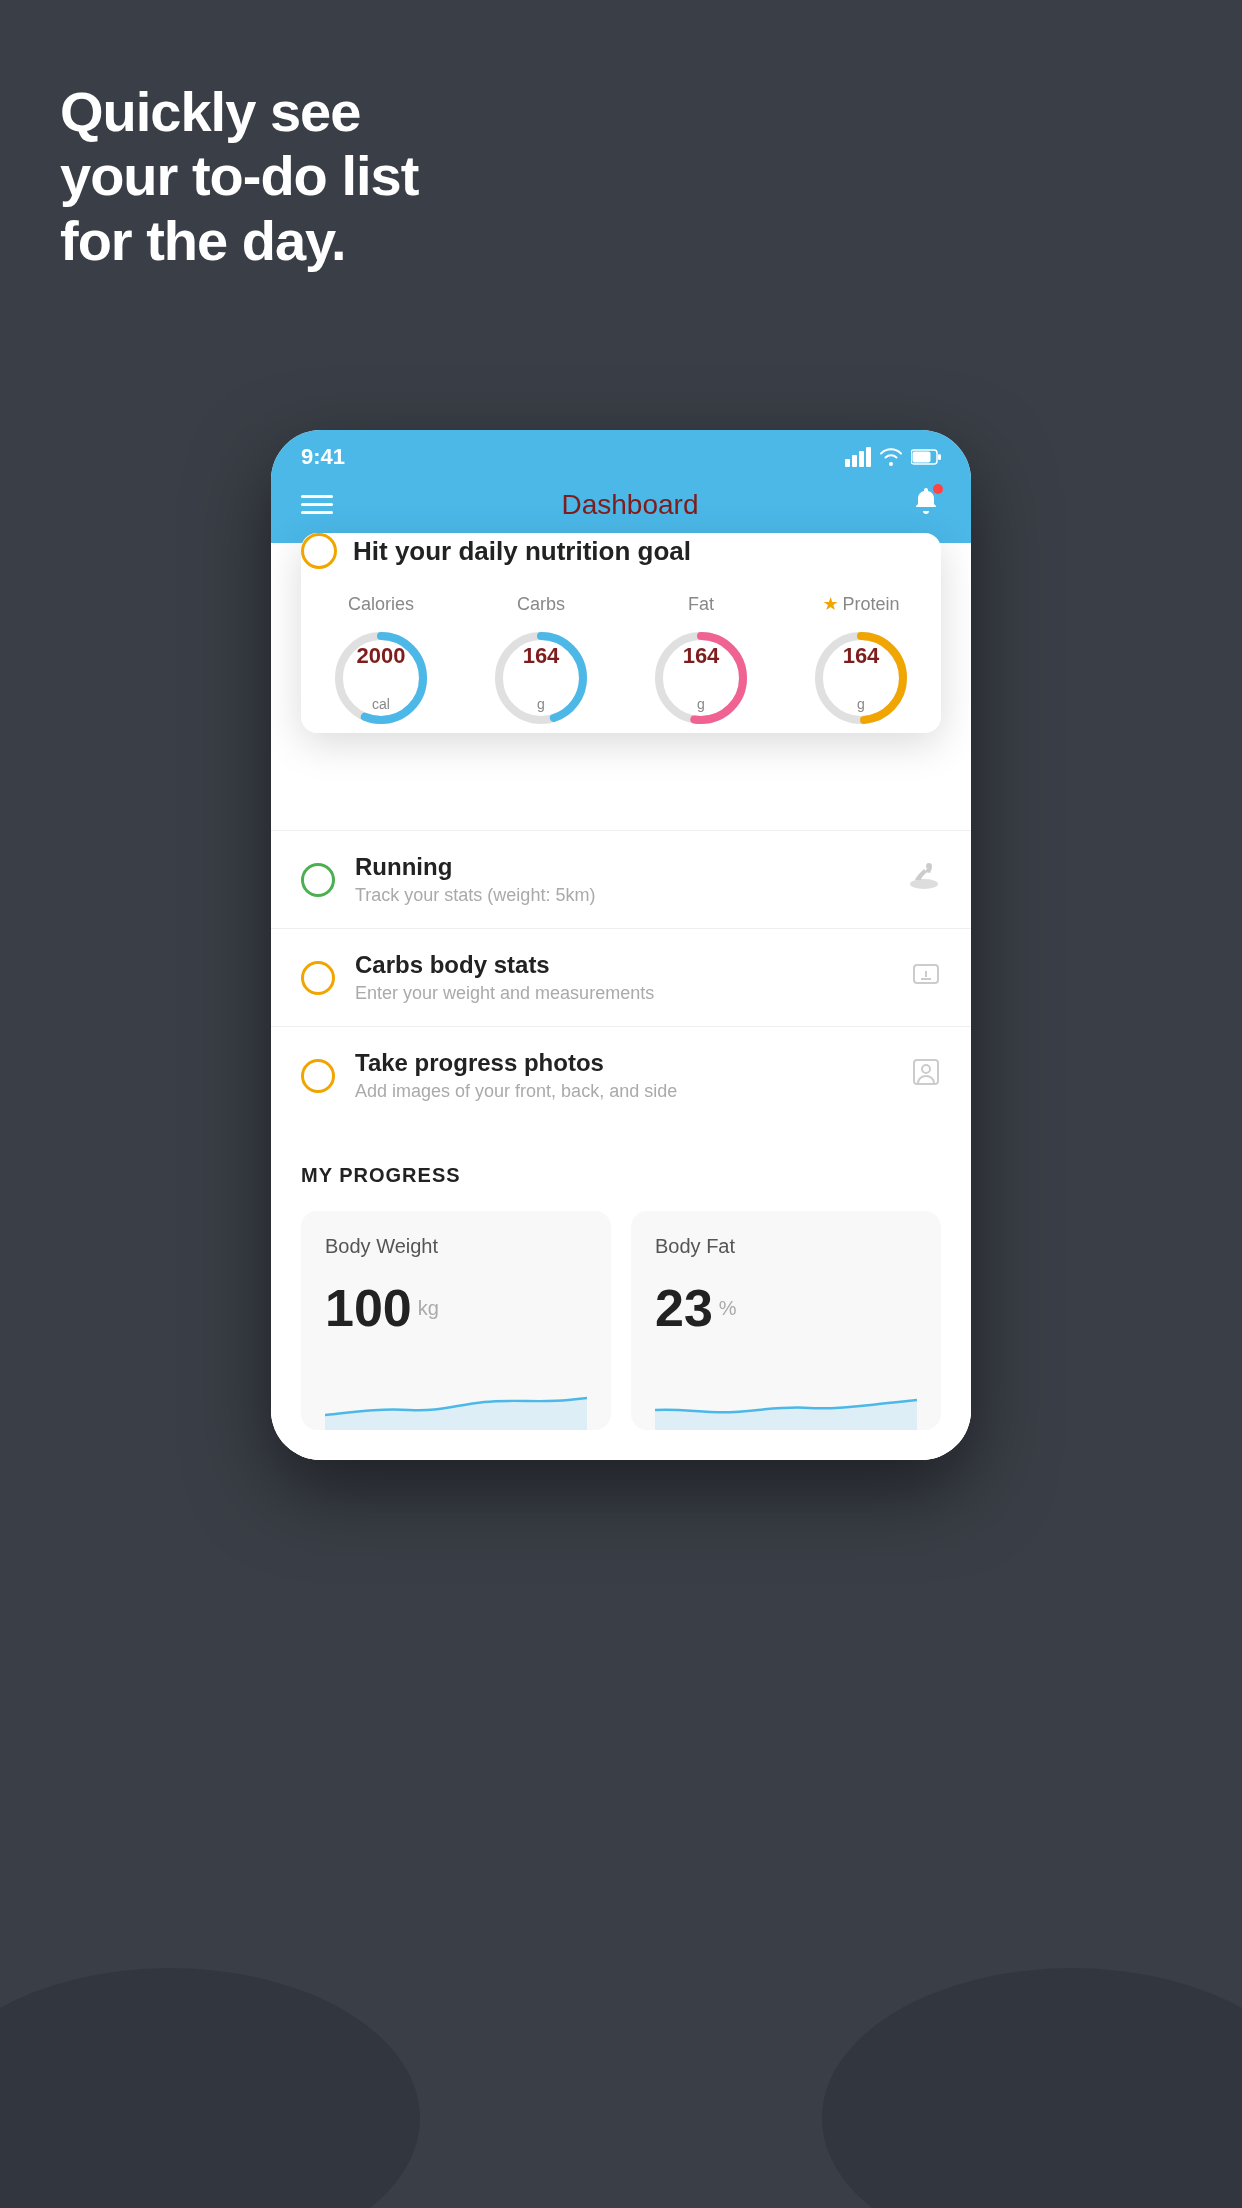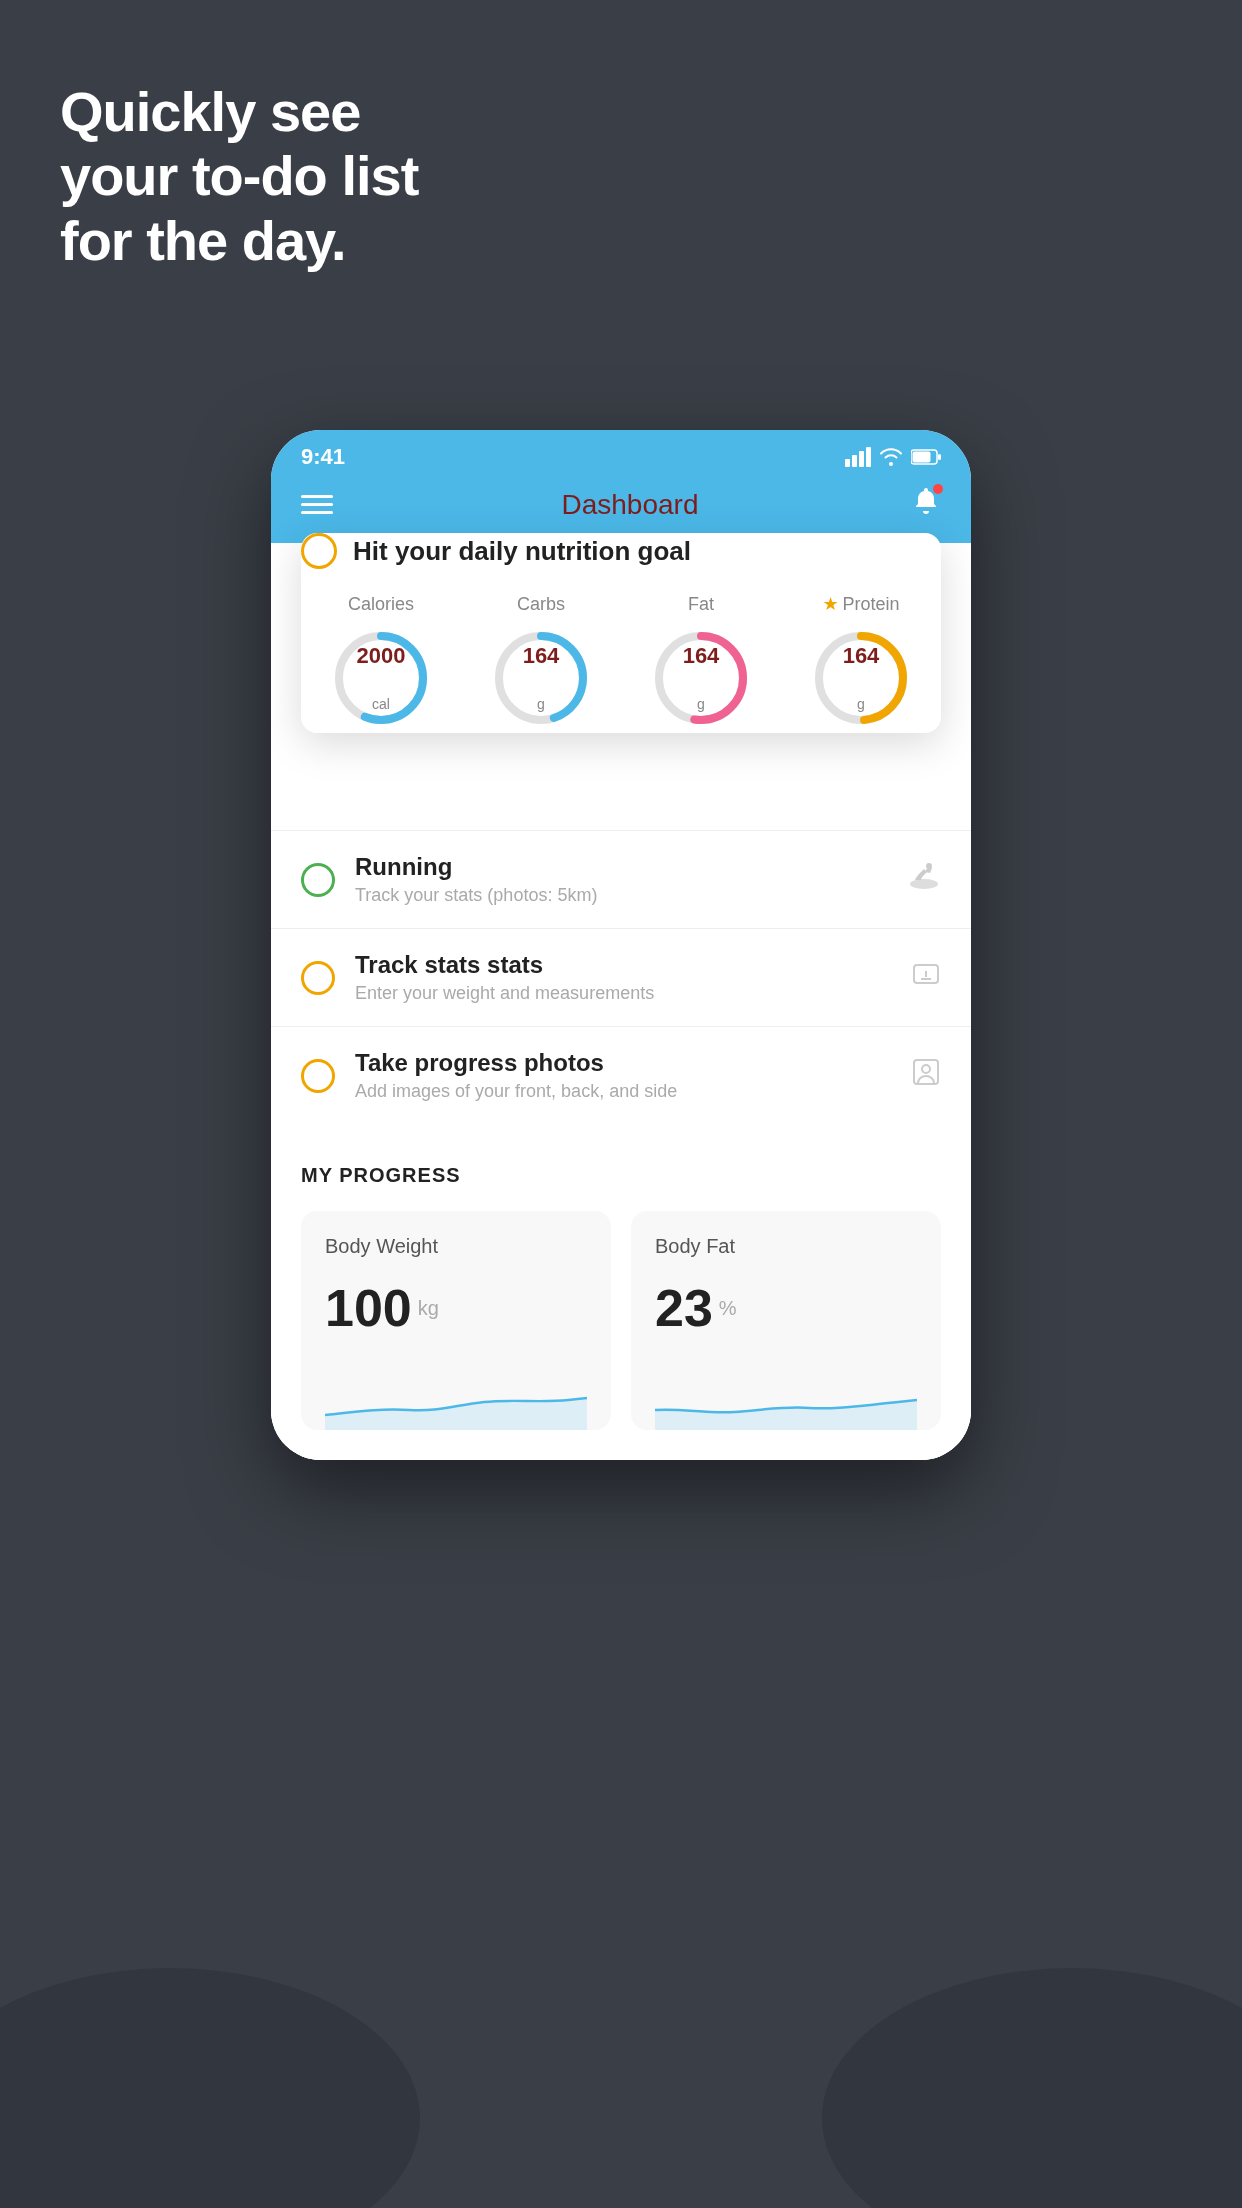--- a/index.html
+++ b/index.html
@@ -436,36 +436,36 @@
           </div>
         </div>
 
       </div>
     </div>
 
     <div class="todo-item">
       <div class="todo-circle green"></div>
       <div class="todo-text">
         <div class="todo-title">Running</div>
-        <div class="todo-subtitle">Track your stats (photos: 5km)</div>
+        <div class="todo-subtitle">Track your stats (weight: 5km)</div>
       </div>
       <div class="todo-icon">
         <svg width="34" height="28" viewBox="0 0 34 28" fill="#ccc">
           <ellipse cx="17" cy="22" rx="14" ry="5" fill="#ddd"></ellipse>
           <path d="M8 18c1-3 3-5 5-7l4-4 3 3-4 4c-1 1-2 3-2 4H8z"></path>
           <path d="M18 10l3-5 4 1-2 5-5-1z"></path>
           <circle cx="22" cy="4" r="3" fill="#ccc"></circle>
         </svg>
       </div>
     </div>
 
     <div class="todo-item">
       <div class="todo-circle yellow"></div>
       <div class="todo-text">
-        <div class="todo-title">Track stats stats</div>
+        <div class="todo-title">Carbs body stats</div>
         <div class="todo-subtitle">Enter your weight and measurements</div>
       </div>
       <div class="todo-icon">
         <svg width="30" height="30" viewBox="0 0 30 30" fill="none" stroke="#ccc" stroke-width="2">
           <rect x="3" y="6" width="24" height="18" rx="3"></rect>
           <line x1="10" y1="20" x2="20" y2="20"></line>
           <line x1="15" y1="12" x2="15" y2="18"></line>
         </svg>
       </div>
     </div>

